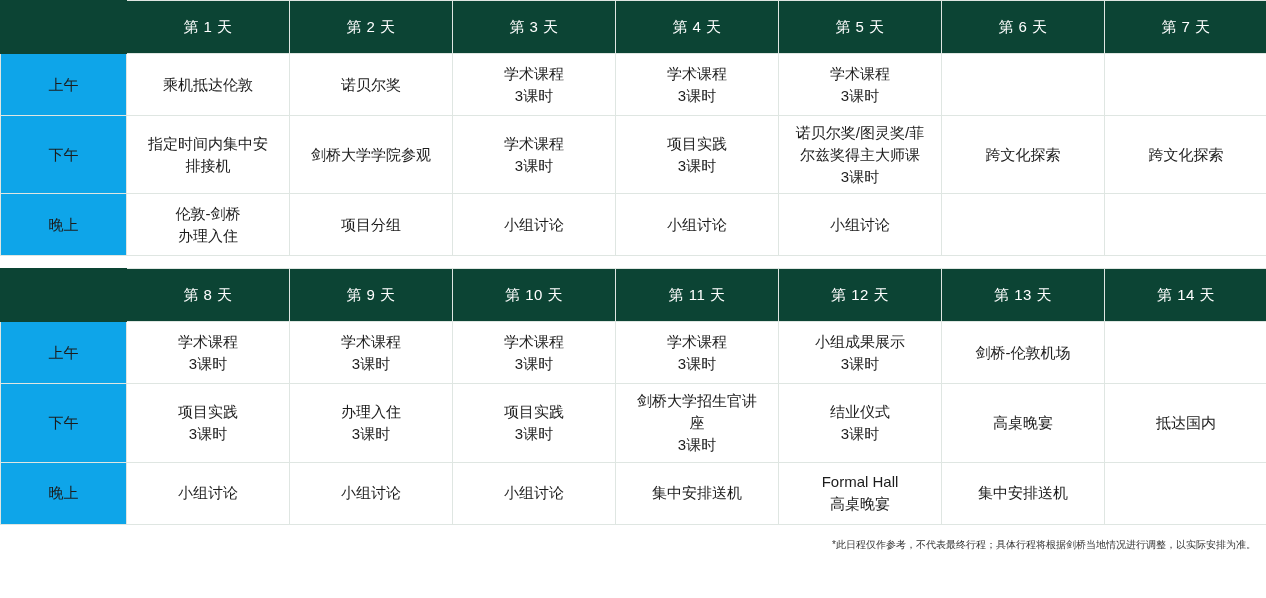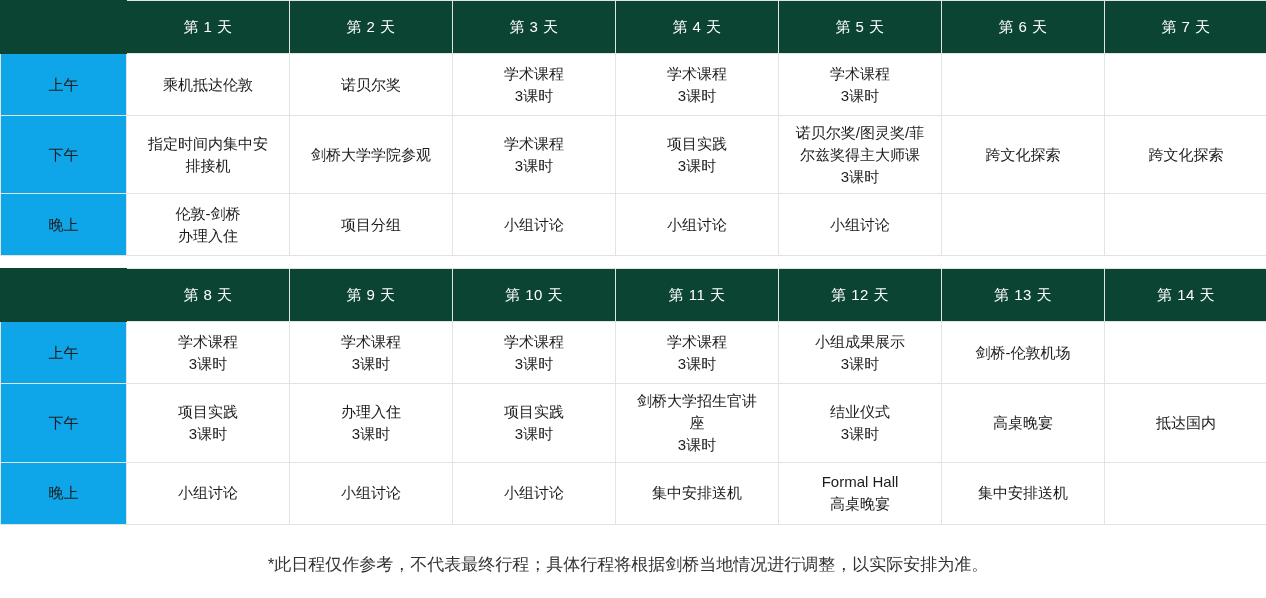--- a/index.html
+++ b/index.html
@@ -67,23 +67,23 @@
   }
   td.cell .line { display: block; }
   tbody tr { height: 62px; }
   tbody tr.tall { height: 74px; }
 
   .table-gap { height: 12px; }
 
   .footnote {
     width: 1266px;
     box-sizing: border-box;
-    text-align: center;
-    padding: 28px 10px 0 0;
-    font-size: 17px;
+    text-align: right;
+    padding: 13px 10px 0 0;
+    font-size: 10px;
     color: #333333;
   }
 </style>
 </head>
 <body>
 
 <div class="schedule-wrap">
 
   <table class="sched">
     <colgroup>

